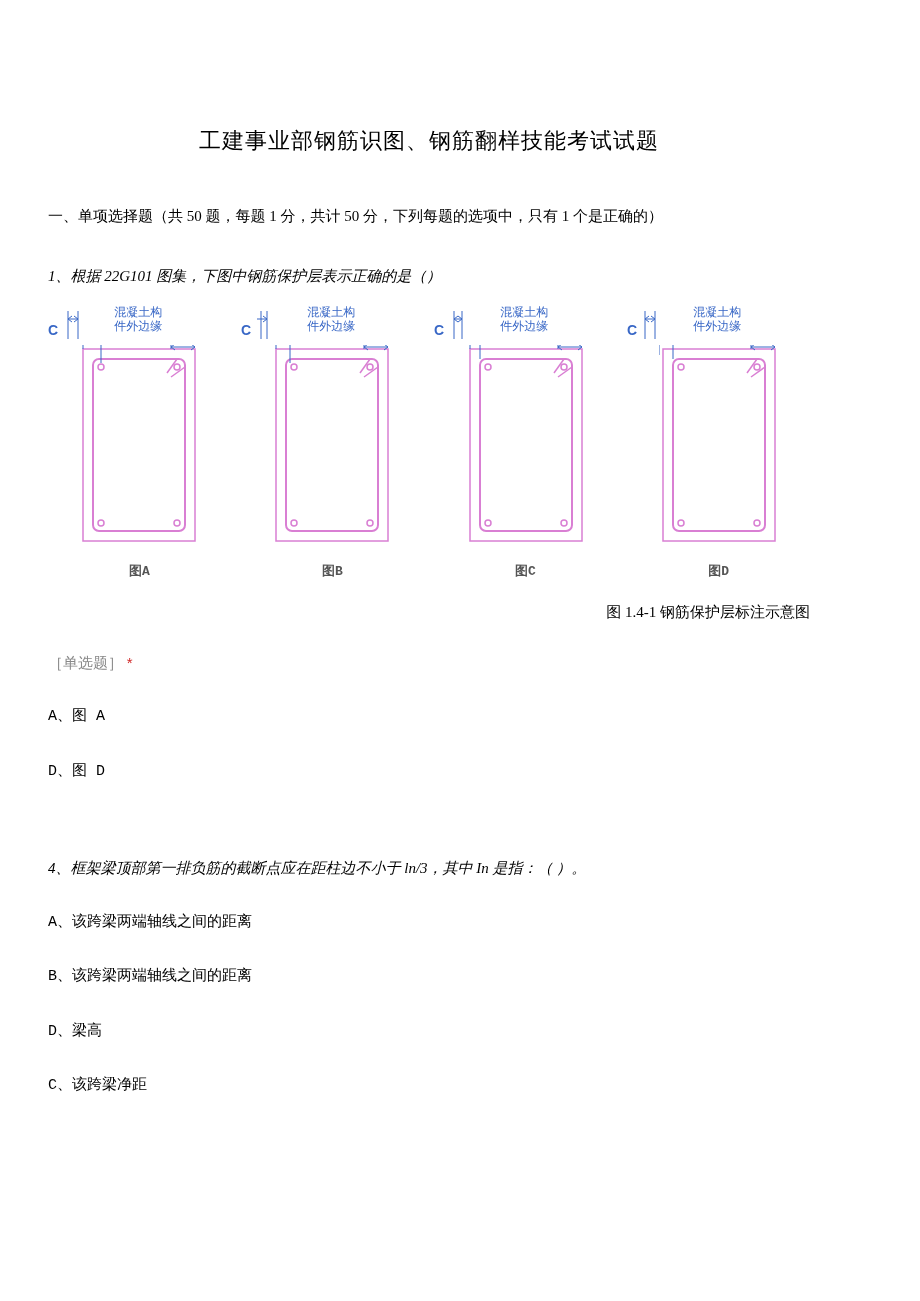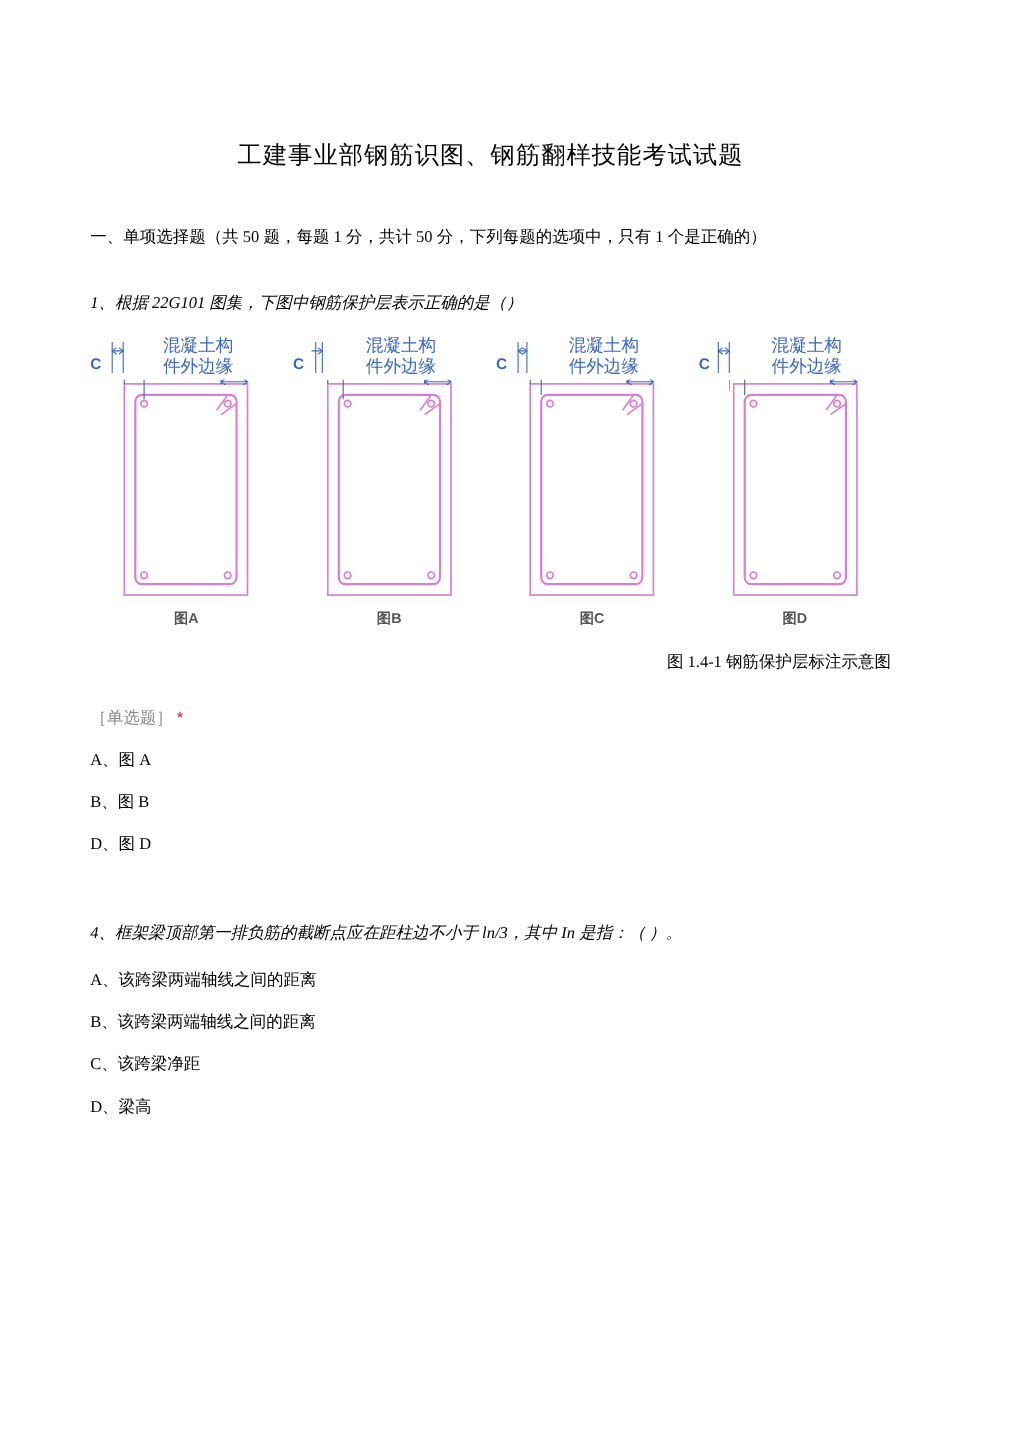--- a/index.html
+++ b/index.html
@@ -7,21 +7,21 @@
     padding: 0;
     background: #fff;
     font-family: "SimSun", "宋体", serif;
     font-size: 15px;
     color: #000;
     line-height: 1.9;
   }
   .page {
     width: 920px;
     min-height: 1301px;
-    padding: 120px 110px 60px 82px;
+    padding: 120px 110px 60px 48px;
     box-sizing: border-box;
   }
   h1 {
     font-size: 22px;
     font-weight: normal;
     text-align: center;
     margin: 0 0 40px 0;
     letter-spacing: 1px;
   }
   .section-intro {
@@ -57,49 +57,50 @@
     margin-right: 6px;
     margin-top: 12px;
   }
   .c-arrows {
     width: 22px;
     height: 34px;
   }
   .edge-label {
     color: #3867c6;
     font-family: "SimSun", serif;
-    font-size: 16px;
+    font-size: 12px;
     line-height: 1.2;
     margin-left: 28px;
     margin-top: 0;
   }
   .rect-svg {
     display: block;
   }
   .sub-caption {
-    font-family: Liberation Sans, sans-serif;
+    font-family: Liberation Mono, monospace;
     font-size: 13px;
     font-weight: bold;
     color: #555;
-    margin-top: 5px;
+    margin-top: 15px;
   }
   .fig-caption {
     text-align: right;
     margin: 14px 0 22px 0;
   }
   .gray-bracket {
     color: #888;
     text-align: center;
   }
   .red-star {
     color: #d02828;
     font-family: Arial, sans-serif;
   }
   .option {
-    margin: 10px 0;
+    margin: 26px 0;
+    font-family: Liberation Mono, monospace;
   }
   .correct {
     color: #de6c32;
   }
 </style>
 </head>
 <body>
 
 <div class="page">
 
@@ -250,24 +251,23 @@
   </div>
 
   <div class="fig-caption">图 1.4-1 钢筋保护层标注示意图</div>
 
   <div>
     <span class="gray-bracket">［单选题］</span>
     <span class="red-star">*</span>
   </div>
 
   <div class="option">A、图 A</div>
-  <div class="option">B、图 B</div>
   <div class="option">D、图 D</div>
 
   <div style="height:28px"></div>
 
   <div class="question-text">4、框架梁顶部第一排负筋的截断点应在距柱边不小于 ln/3，其中 In 是指：（ ）。</div>
   <div class="option">A、该跨梁两端轴线之间的距离</div>
   <div class="option">B、该跨梁两端轴线之间的距离</div>
+  <div class="option">D、梁高</div>
   <div class="option">C、该跨梁净距</div>
-  <div class="option">D、梁高</div>
 
 </div>
 
 </body></html>

